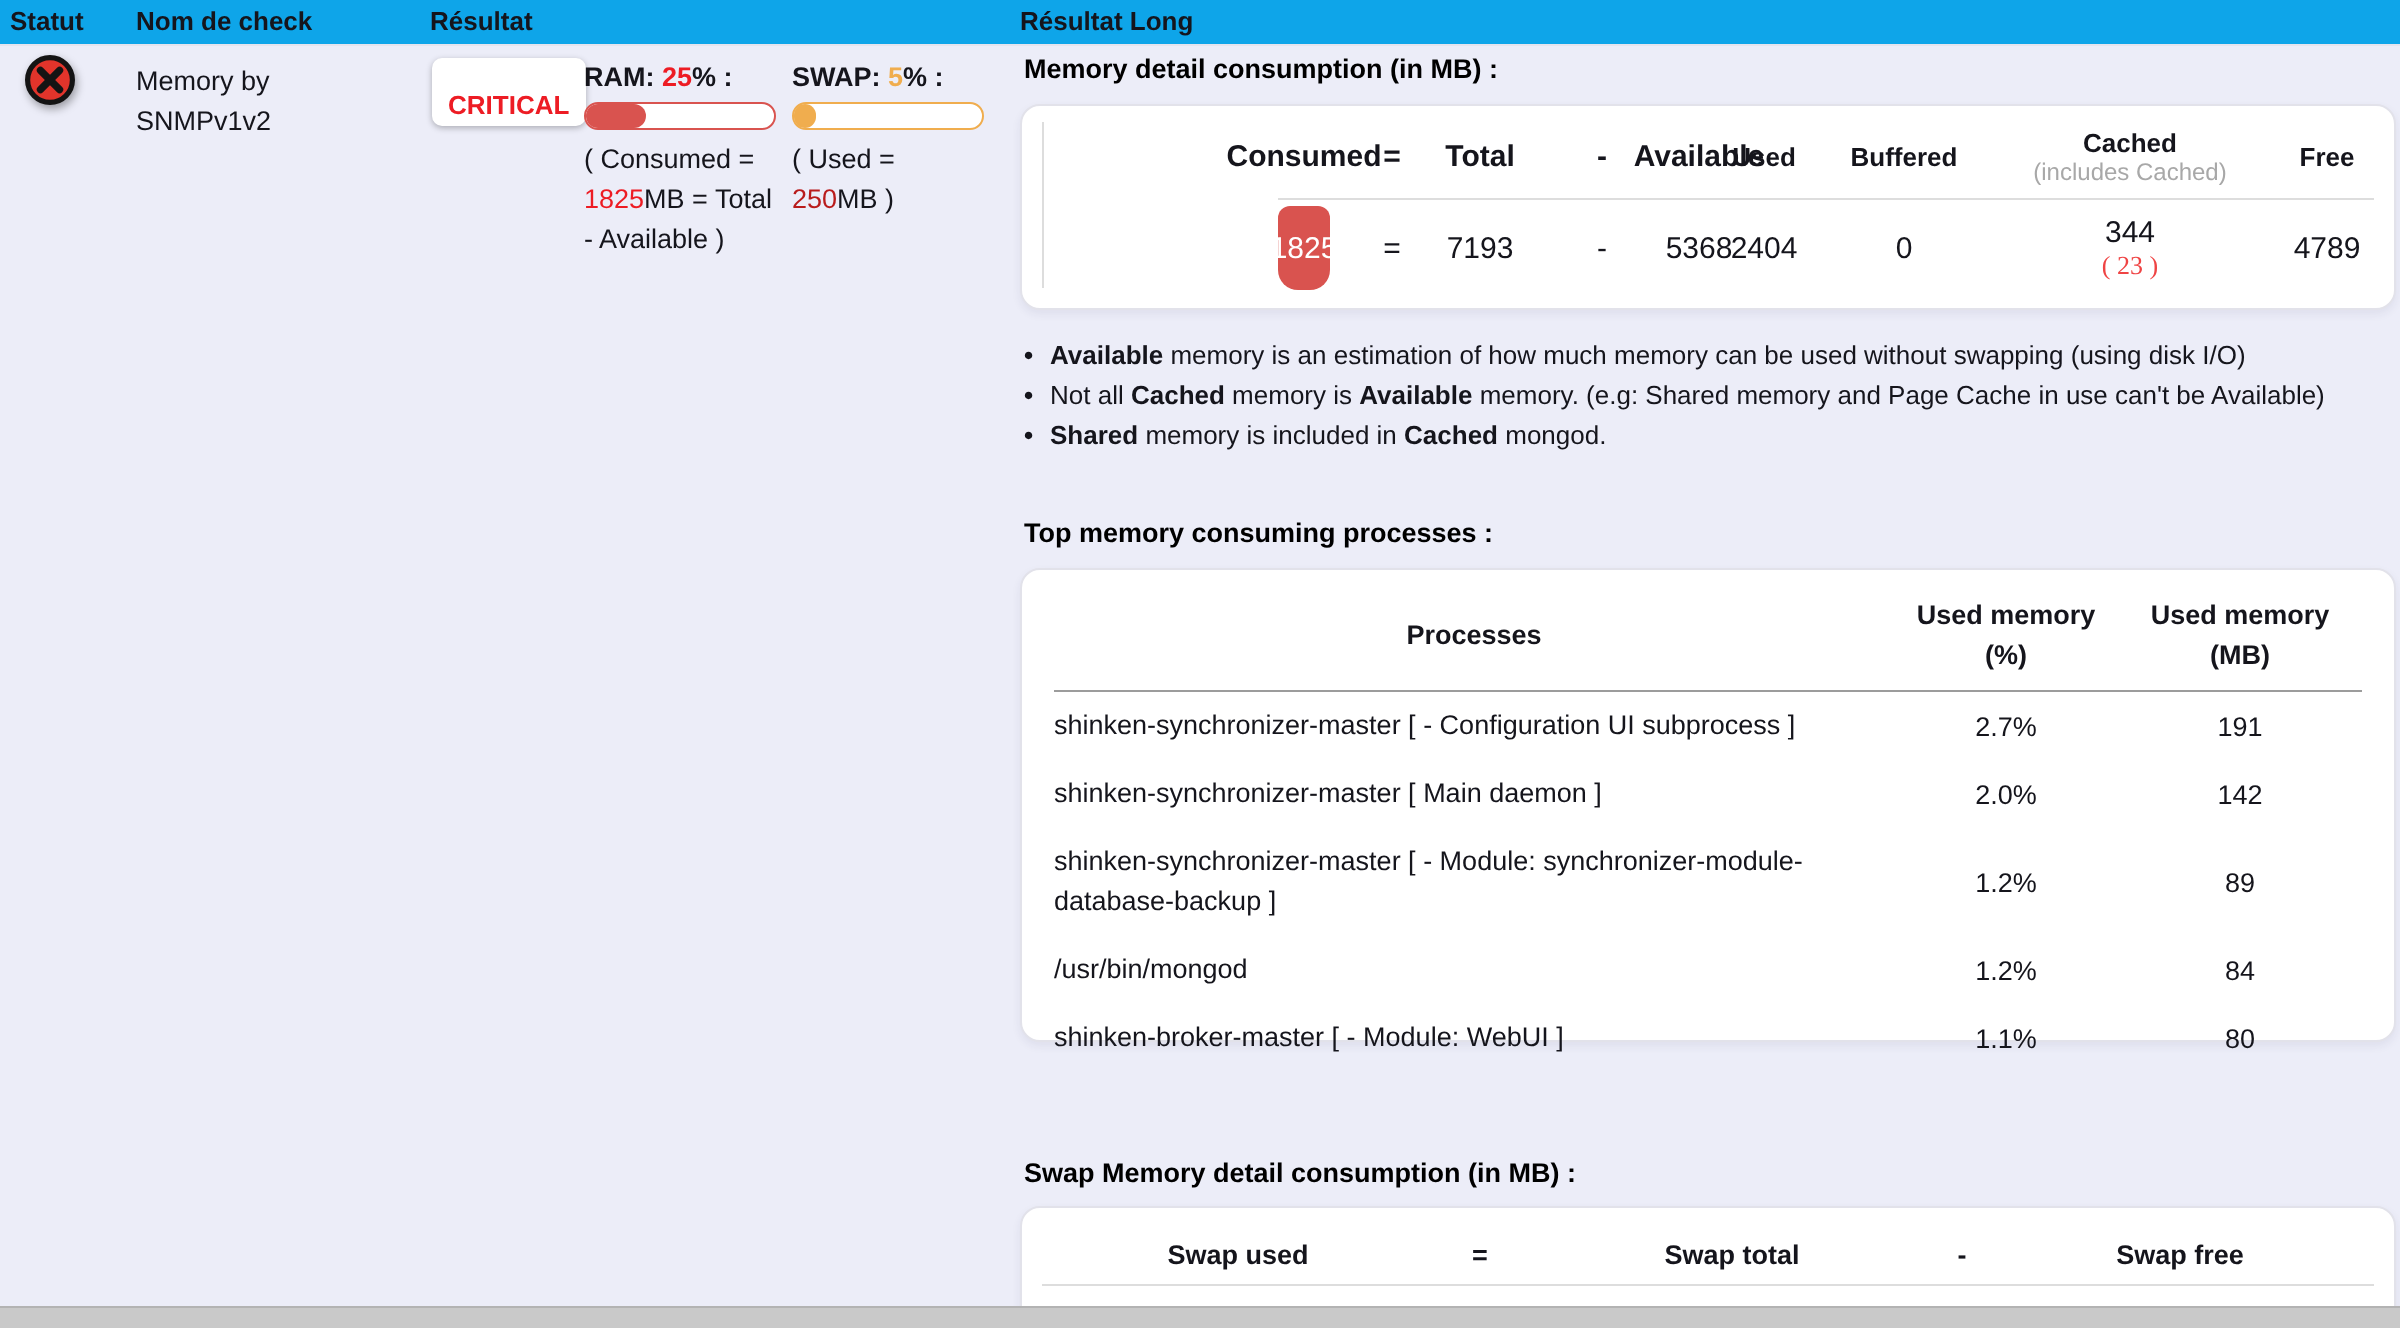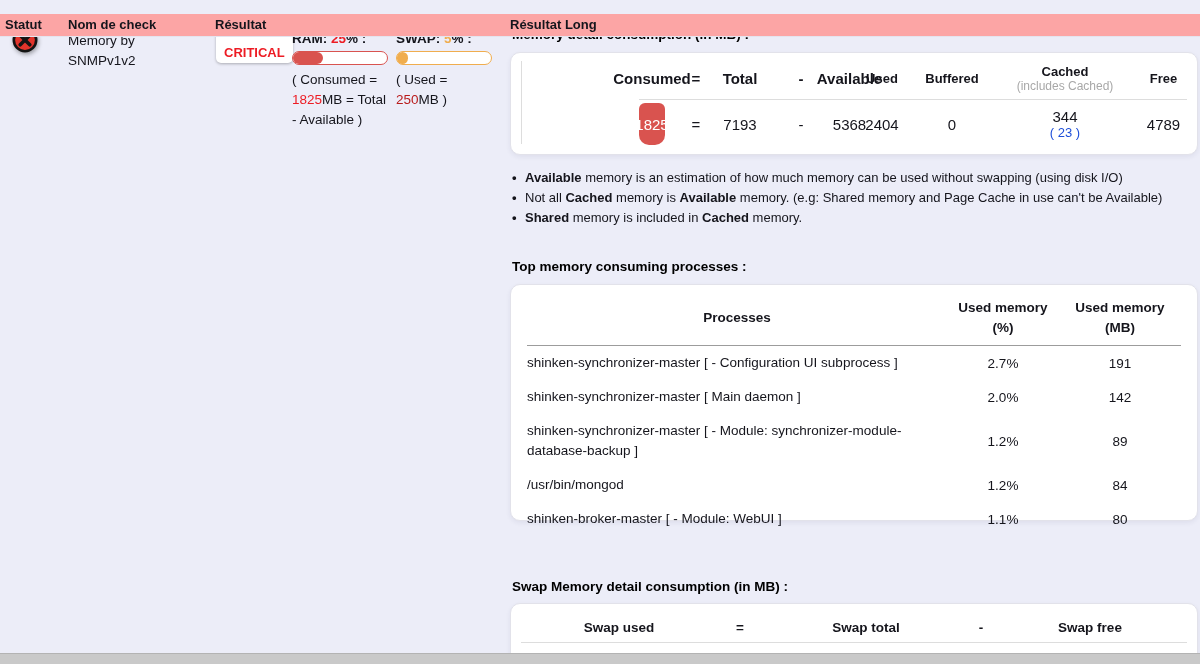--- a/index.html
+++ b/index.html
@@ -1,21 +1,21 @@
 <!DOCTYPE html>
 <html><head>
 <meta charset="utf-8">
 <style>
   html,body{margin:0;padding:0;background:#fff;}
   .screen{position:relative;width:1200px;height:664px;overflow:hidden;
     background:#ECEDF8;font-family:"Liberation Sans",sans-serif;color:#15151c;}
 
   
-  .list-header{position:absolute;top:0;left:0;width:100%;height:22px;background:#fca5a5;
-    border-bottom:1px solid #e4e4ee;z-index:2;margin-top:14px;}
+  .list-header{position:absolute;top:0;left:0;width:100%;height:22px;background:#0ea5e9;
+    border-bottom:1px solid #e4e4ee;z-index:2;}
   .hcol{position:absolute;top:3px;font-size:13px;font-weight:600;color:#15151c;white-space:nowrap;}
   .hcol.c1{left:5px}.hcol.c2{left:68px}.hcol.c3{left:215px}.hcol.c4{left:510px}
 
   
   .status-icon{position:absolute;left:11px;top:26px;width:28px;height:28px;
     filter:drop-shadow(1px 2px 2px rgba(0,0,0,.35));}
 
   .check-name{position:absolute;left:68px;top:31px;width:130px;font-size:13.5px;line-height:20px;}
 
   .badge{position:absolute;left:216px;top:29px;background:#fff;border-radius:5px;
@@ -47,21 +47,21 @@
   .mcell{display:flex;flex-direction:column;align-items:center;justify-content:center;text-align:center;}
   .mhead{height:42px;border-bottom:1px solid #ddd;}
   .mh1{font-size:15px;font-weight:bold;}
   .mh2{font-size:13px;font-weight:bold;text-align:right;}
   .sub{font-size:12px;font-weight:normal;color:#A8A8A8;line-height:14px;}
   .mval{height:48px;font-size:15px;}
   .vdiv{grid-row:1 / span 2;background:#ddd;width:1px;margin:4px 0;}
   .consumed-cell{height:42px;align-self:center;width:100%;display:flex;align-items:center;
     justify-content:center;background:#D9534F;color:#fff;font-size:15px;
     border-radius:6px 6px 10px 10px;}
-  .subval{color:#1d4ed8;font-size:13px;line-height:15px;}
+  .subval{color:#ef4444;font-size:13px;line-height:15px;font-family:Liberation Serif, serif;}
 
   
   .notes{margin-top:13px;font-size:13px;line-height:20px;}
   .note{position:relative;padding-left:15px;}
   .note::before{content:"\2022";position:absolute;left:2px;top:0;font-weight:bold;}
   .note b{font-weight:bold;}
 
   
   .proc-card{margin-top:10px;height:237px;padding:6px 16px 10px;display:grid;
     grid-template-columns:1fr 112px 122px;align-content:start;}
@@ -161,21 +161,21 @@
       <div class="mcell mval">
         <span>344</span>
         <span class="subval">( 23 )</span>
       </div>
       <div class="mcell mval">4789</div>
     </div>
 
     <div class="notes">
       <div class="note"><b>Available</b><span> memory is an estimation of how much memory can be used without swapping (using disk I/O)</span></div>
       <div class="note"><span>Not all </span><b>Cached</b><span> memory is </span><b>Available</b><span> memory. (e.g: Shared memory and Page Cache in use can't be Available)</span></div>
-      <div class="note"><b>Shared</b><span> memory is included in </span><b>Cached</b><span> memory.</span></div>
+      <div class="note"><b>Shared</b><span> memory is included in </span><b>Cached</b><span> mongod.</span></div>
     </div>
 
     <div class="section-title t2">Top memory consuming processes :</div>
 
     <div class="card proc-card">
       <div class="pcell phead">Processes</div>
       <div class="pcell phead">
         <span>Used memory</span>
         <span>(%)</span>
       </div>

